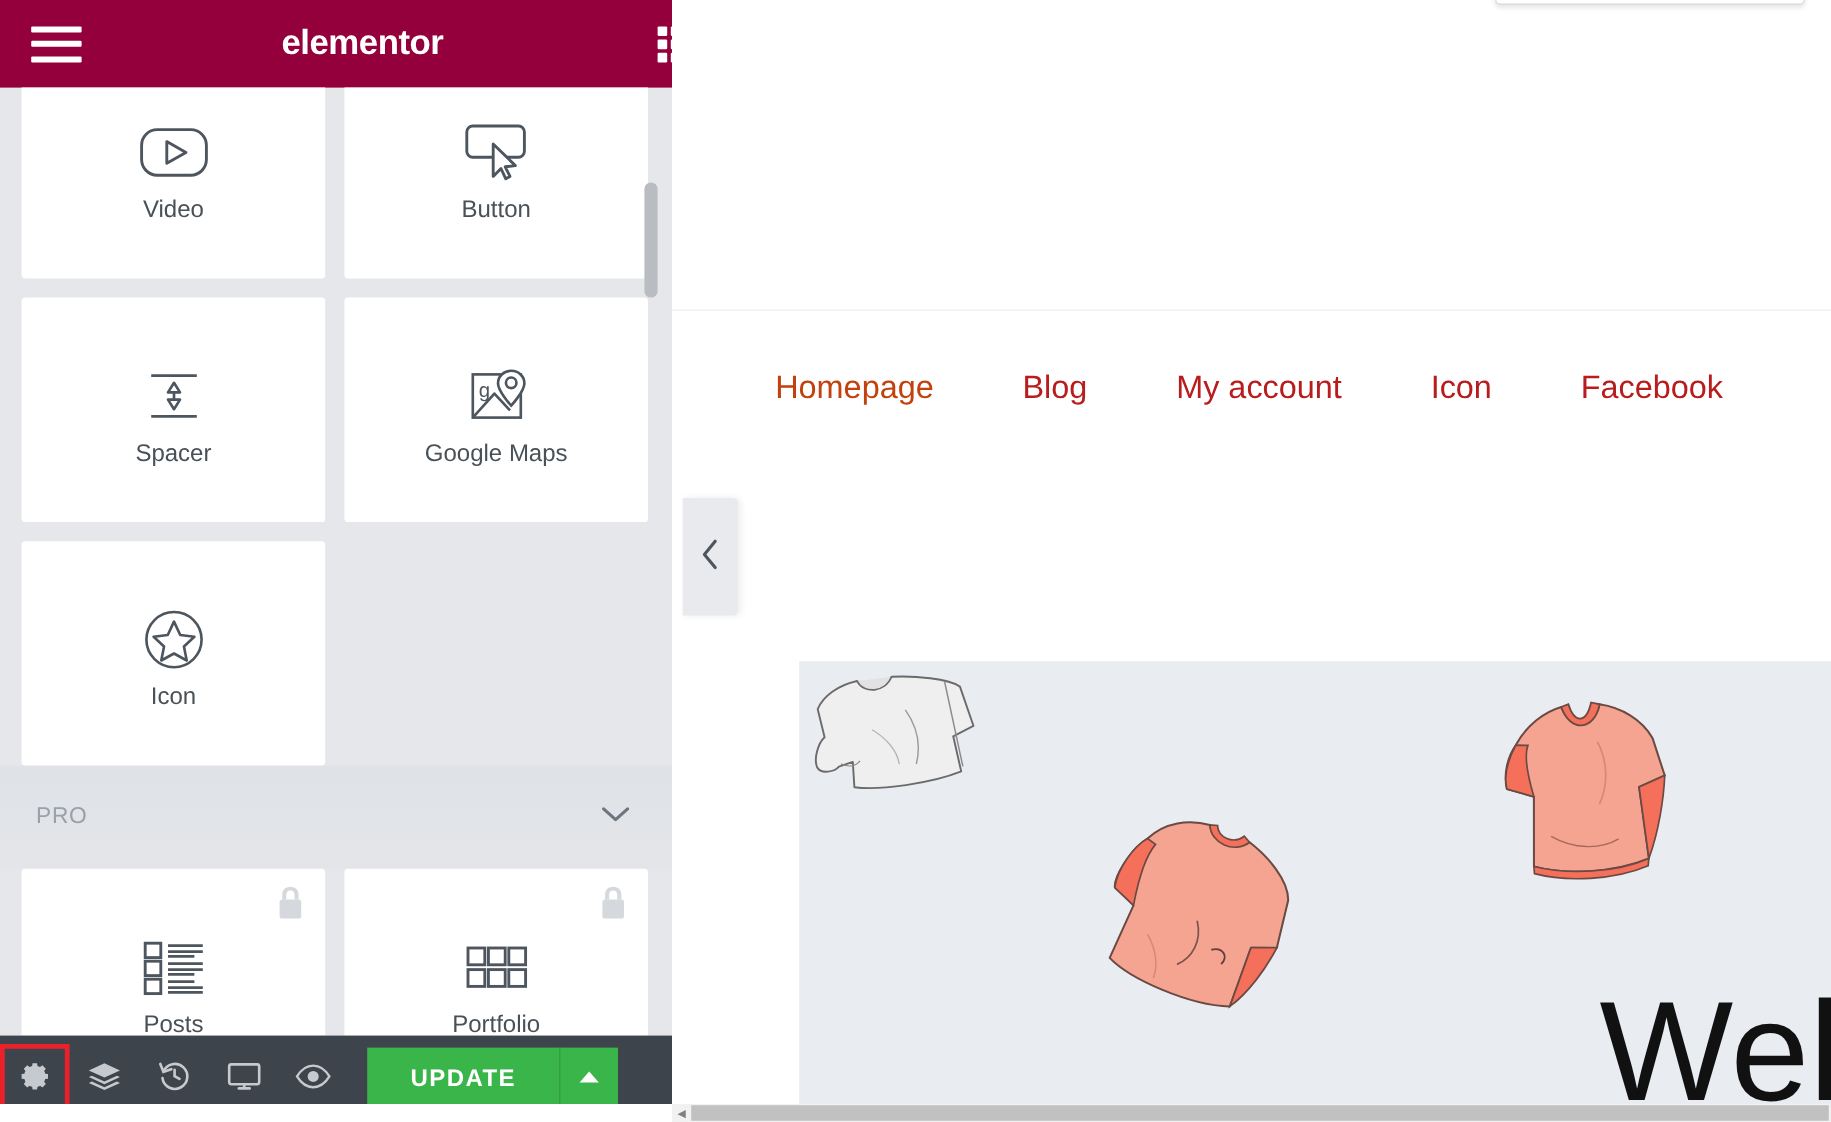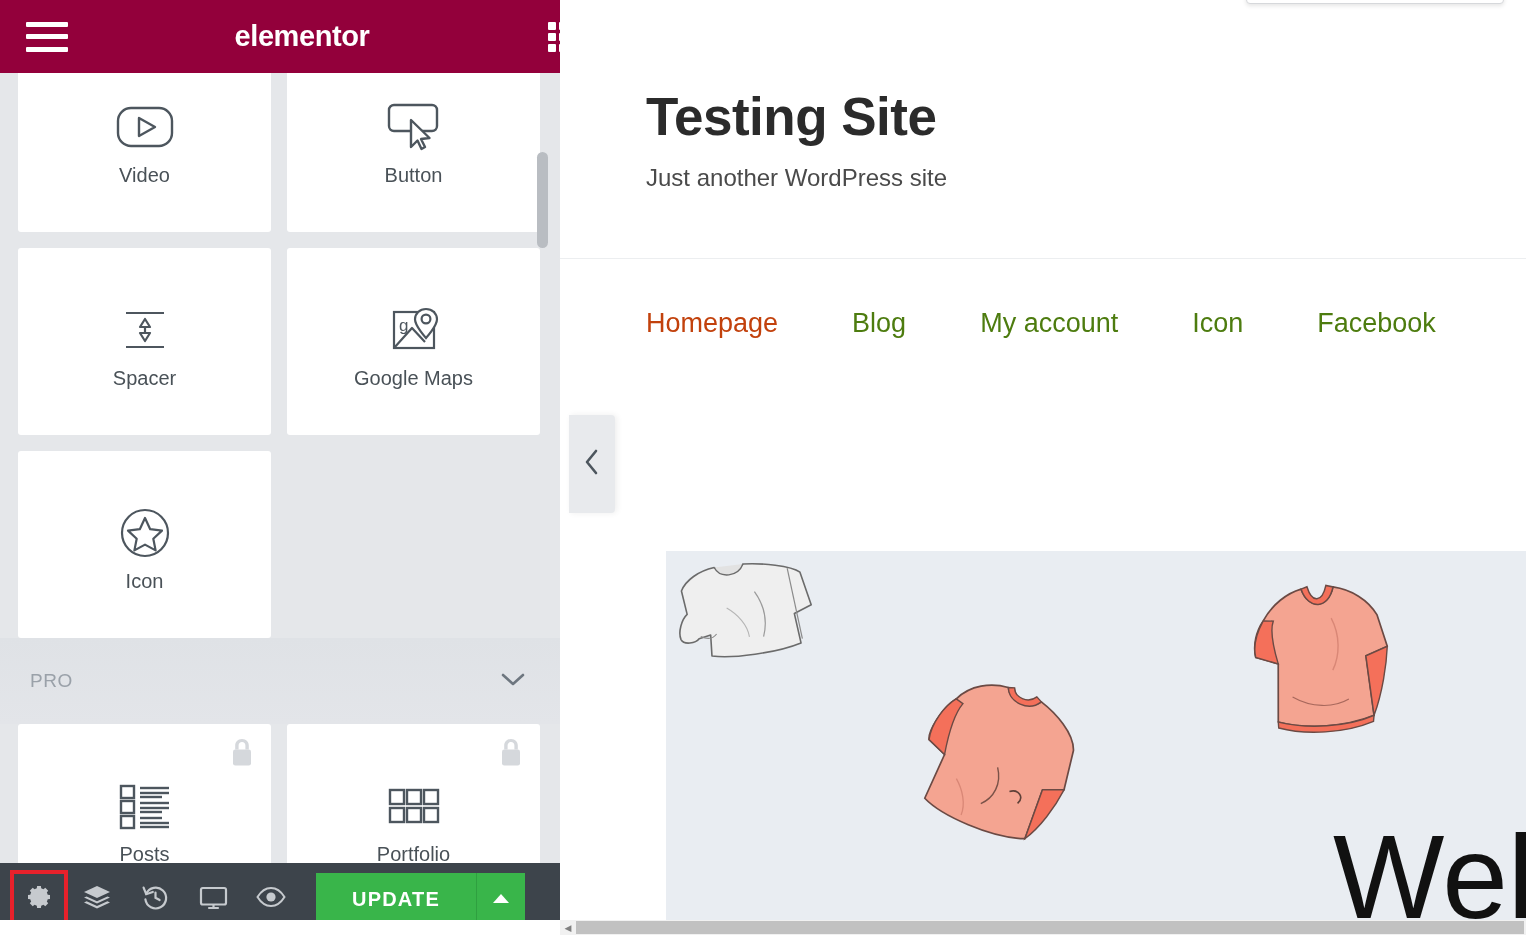--- a/index.html
+++ b/index.html
@@ -57,21 +57,21 @@
     background:linear-gradient(180deg,#dfe2e6 0%, #e3e5e9 100%);
   }
 
   
   .vscroll-track{position:absolute;right:6px;top:75px;width:12px;height:785px;background:transparent;}
   .vscroll-thumb{position:absolute;right:6px;top:152px;width:11px;height:96px;background:#b9bdc2;border-radius:6px;}
 
   
   .bottombar{
     position:absolute;left:0;top:863px;width:560px;height:72px;
-    background:#3d444b;display:flex;align-items:center;padding-left:10px;box-sizing:border-box;
+    background:#3d444b;display:flex;align-items:center;box-sizing:border-box;
   }
   .bbtn{
     width:58px;height:58px;display:flex;align-items:center;justify-content:center;
     color:#c6cace;cursor:pointer;box-sizing:border-box;
   }
   .bbtn.highlighted{border:4px solid #e8212b;}
   .update-wrap{display:flex;align-items:center;margin-left:16px;}
   .update-btn{
     background:#39b54a;color:#fff;font-size:20px;font-weight:bold;letter-spacing:1.2px;
     width:160px;height:52px;display:flex;align-items:center;justify-content:center;
@@ -96,21 +96,21 @@
   }
   .site-tagline{
     position:absolute;left:86px;top:164px;font-size:24px;color:#4a4a4a;
   }
   .navbar{
     position:absolute;left:0;top:258px;width:966px;height:130px;
     border-top:1px solid #eceef0;box-sizing:border-box;
   }
   .navlist{display:flex;align-items:center;height:100%;padding-left:86px;gap:0;}
   .navlist a{
-    font-size:27px;color:#4d7c0f;text-decoration:none;margin-right:74px;white-space:nowrap;
+    font-size:27px;color:#b91c1c;text-decoration:none;margin-right:74px;white-space:nowrap;
   }
   .navlist a.current{color:#c2410c;}
   .collapse-handle{
     position:absolute;left:9px;top:415px;width:46px;height:98px;
     background:#e8eaed;border-radius:0 4px 4px 0;
     display:flex;align-items:center;justify-content:center;cursor:pointer;
     box-shadow:2px 0 6px rgba(0,0,0,.07);
   }
 
   .hero{
@@ -333,22 +333,20 @@
             </svg>
         </span>
       </div>
     </div>
   </div>
 
   <div class="preview">
 
     <div class="topfragment"></div>
 
-    <div class="site-title">Testing Site</div>
-    <div class="site-tagline">Just another WordPress site</div>
 
     <div class="navbar">
       <div class="navlist">
         <a href="#" class="current">Homepage</a>
         <a href="#">Blog</a>
         <a href="#">My account</a>
         <a href="#">Icon</a>
         <a href="#">Facebook</a>
       </div>
     </div>

